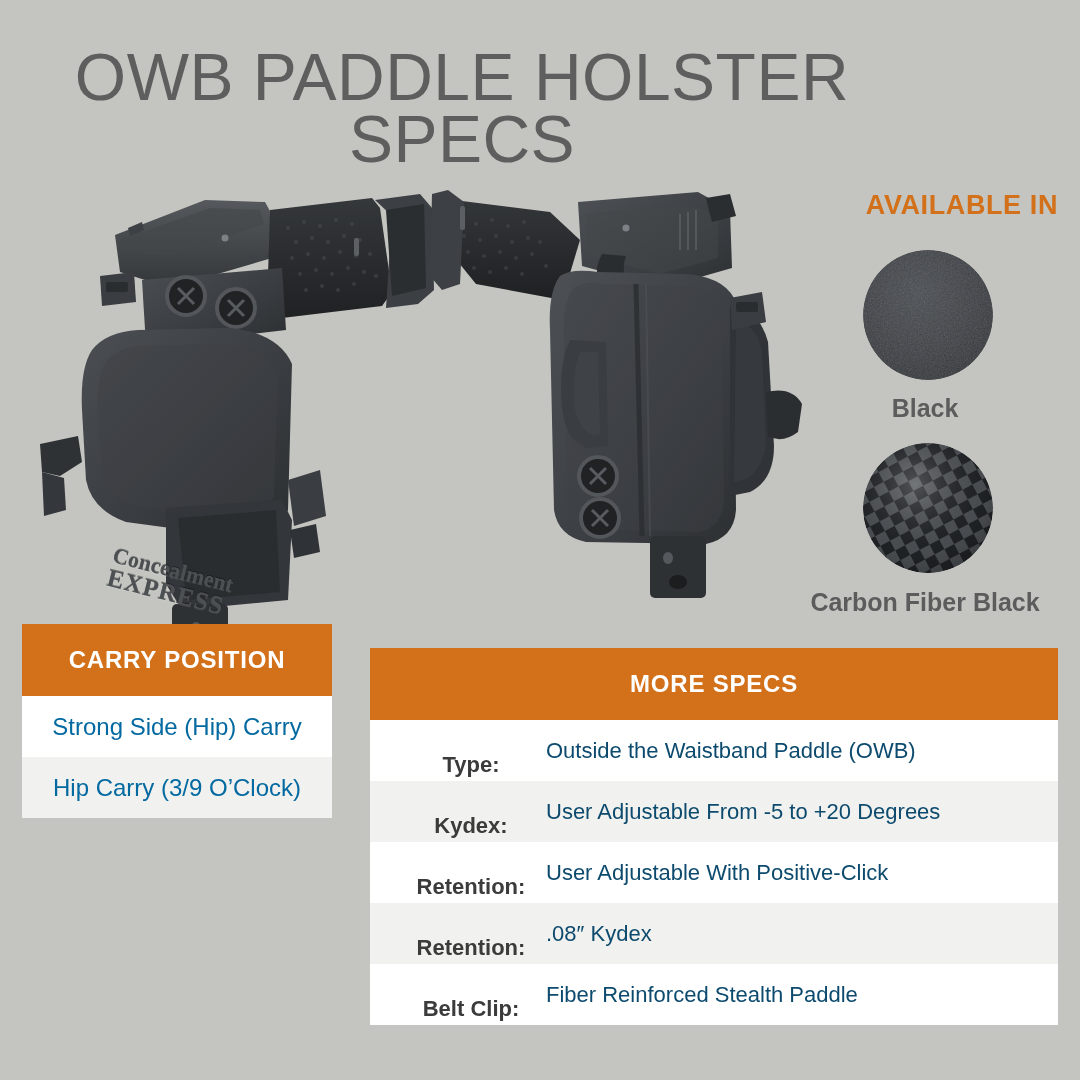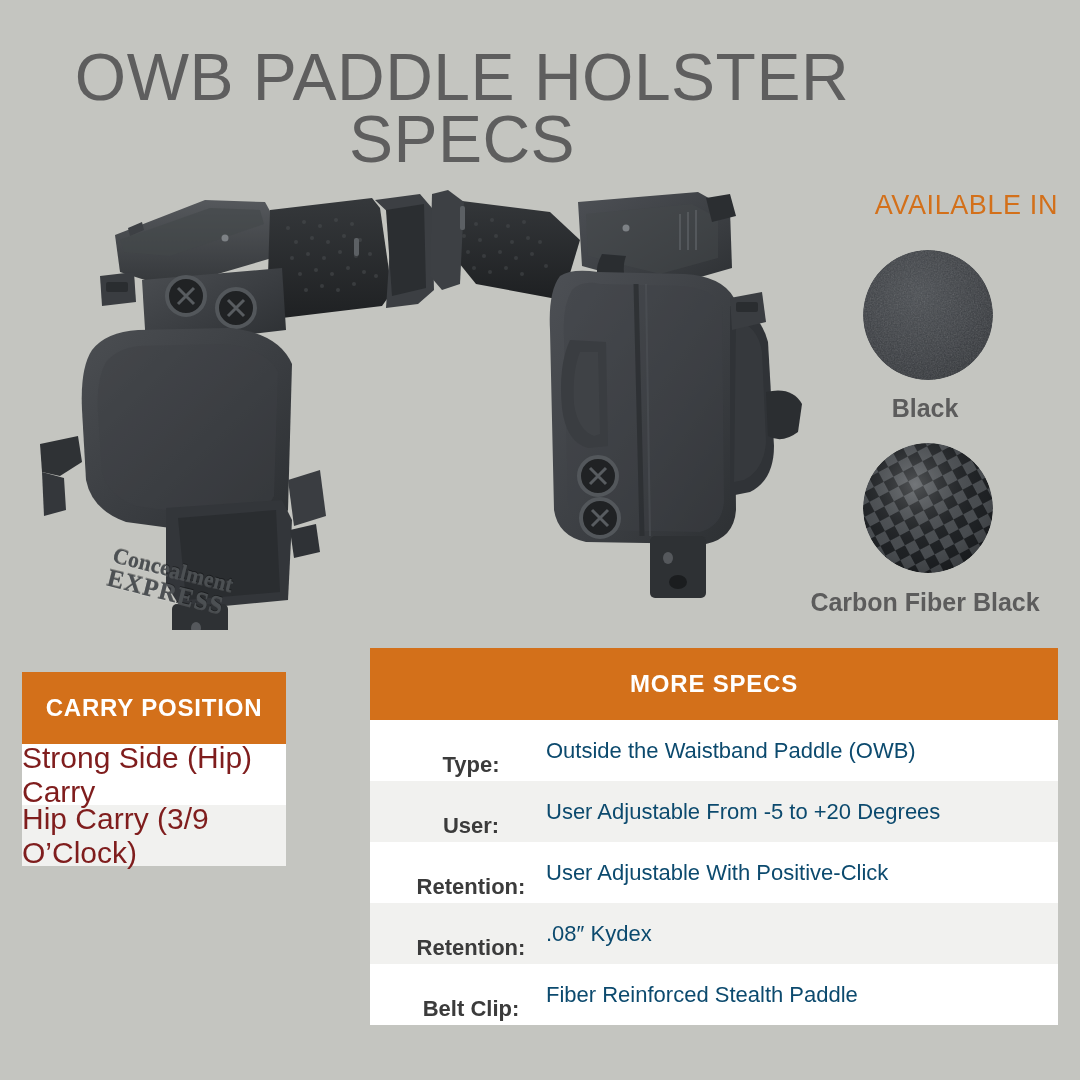--- a/index.html
+++ b/index.html
@@ -46,21 +46,21 @@
   }
   #logo-emboss .l1 { font-size:22px; font-family:"Liberation Serif", serif; font-weight:700; letter-spacing:0px; }
   #logo-emboss .l2 { font-size:25px; font-family:"Liberation Serif", serif; font-weight:700; letter-spacing:1px; margin-top:-4px;}
 
   
   #available-label {
     position:absolute;
     right:22px; top:190px;
     color:#d3701a;
     font-size:27px;
-    font-weight:400;
+    font-weight:700;
     letter-spacing:0.6px;
     text-align:right;
   }
   .swatch {
     position:absolute;
     width:130px; height:130px;
     border-radius:50%;
     left:863px;
     overflow:hidden;
   }
@@ -85,29 +85,29 @@
     background:#d3701a;
     color:#ffffff;
     font-weight:700;
     font-size:24px;
     letter-spacing:0.8px;
     display:flex;
     align-items:center;
     justify-content:center;
   }
 
-  #carry-table { left:22px; top:672px; width:264px; }
+  #carry-table { left:22px; top:624px; width:310px;text-align:center; }
   #carry-table .tbl-head { height:72px; }
   .carry-row {
     height:61px;
     display:flex;
     align-items:center;
     justify-content:center;
-    color:#7f1d1d;
-    font-size:30px;
+    color:#0369a1;
+    font-size:24px;
   }
   .row-w { background:#ffffff; }
   .row-g { background:#f1f1ef; }
 
   #specs-table { left:370px; top:648px; width:688px;text-align:center; }
   #specs-table .tbl-head { height:72px; }
   .spec-row {
     height:61px;
     display:flex;
     align-items:center;
@@ -375,21 +375,21 @@
   </div>
 
   <div class="tbl" id="specs-table">
     <div class="tbl-head">MORE SPECS</div>
 
     <div class="spec-row row-w">
       <span class="spec-key">Type:</span>
       <span class="spec-val">Outside the Waistband Paddle (OWB)</span>
     </div>
     <div class="spec-row row-g">
-      <span class="spec-key">User:</span>
+      <span class="spec-key">Kydex:</span>
       <span class="spec-val">User Adjustable From -5 to +20 Degrees</span>
     </div>
     <div class="spec-row row-w">
       <span class="spec-key">Retention:</span>
       <span class="spec-val">User Adjustable With Positive-Click</span>
     </div>
     <div class="spec-row row-g">
       <span class="spec-key">Retention:</span>
       <span class="spec-val">.08″ Kydex</span>
     </div>

